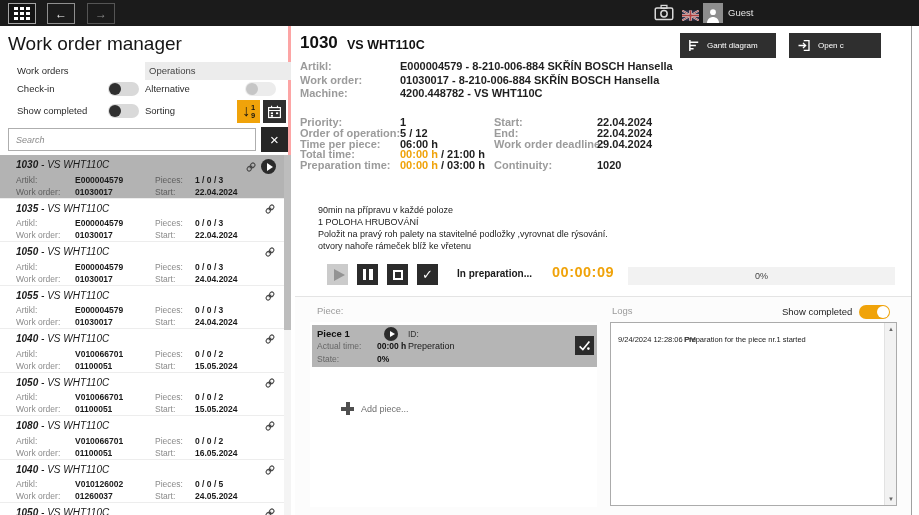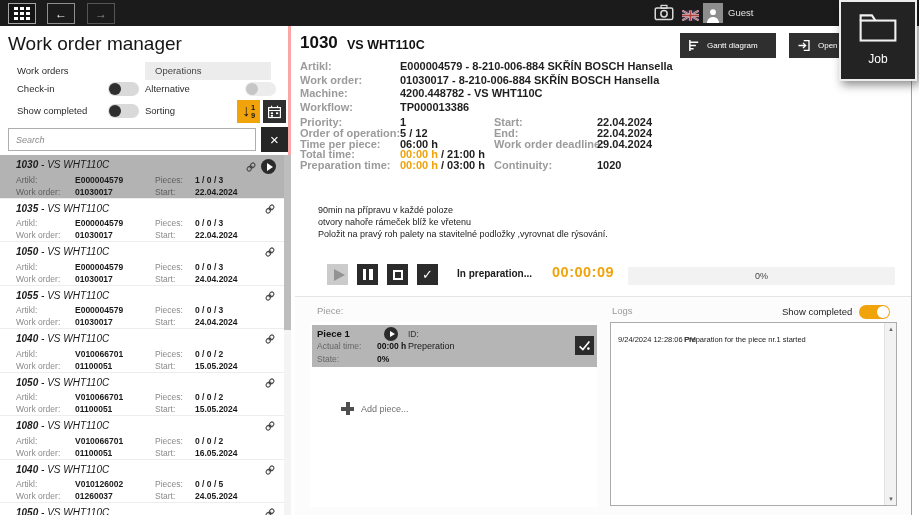--- a/index.html
+++ b/index.html
@@ -27,21 +27,21 @@
   
   .job-panel { position:absolute; left:839px; top:0; width:78px; height:81px; background:#232323; border:2px solid #ededed; box-shadow:3px 4px 9px rgba(0,0,0,0.45); z-index:60; text-align:center; }
   .job-panel svg { margin-top:9px; }
   .job-label { color:#fff; font-size:12px; margin-top:4px; }
 
   
   .left-panel { position:absolute; left:0; top:26px; width:291px; height:489px; background:#fff; border-right:3px solid #fca5a5; }
   .lp-title { position:absolute; left:8px; top:7px; font-size:19px; color:#151515; }
   .tab { position:absolute; top:36px; height:18px; line-height:18px; font-size:9.5px; color:#2b2b2b; }
   .tab-wo { left:0; width:156px; padding-left:17px; background:#fff; }
-  .tab-ops { left:145px; width:126px; padding-left:10px; background:#ececec; color:#444; }
+  .tab-ops { left:145px; width:146px; padding-left:4px; background:#ececec; color:#444; }
   .lp-lbl { position:absolute; font-size:9.5px; color:#2b2b2b; }
 
   .toggle { position:absolute; width:31px; height:14px; border-radius:8px; background:#d9d9d9; }
   .toggle .knob { position:absolute; left:1px; top:1px; width:12px; height:12px; border-radius:50%; background:#2f2f2f; }
   .toggle.disabled { background:#ececec; }
   .toggle.disabled .knob { background:#c6c6c6; }
   .toggle.on { background:#F0A30A; }
   .toggle.on .knob { left:auto; right:1px; background:#fff; }
 
   .sort-btn { position:absolute; left:237px; top:74px; width:23px; height:23px; background:#F0A30A; display:flex; align-items:center; justify-content:center; gap:1px; }
@@ -174,27 +174,20 @@
     </span>
     <span class="tb-avatar">
       <svg width="16" height="16" viewBox="0 0 20 20">
           <circle cx="10" cy="6.5" r="3.6" fill="#fff"></circle>
           <path d="M2.5 20 c0-5 4-7.5 7.5-7.5 s7.5 2.5 7.5 7.5 z" fill="#fff"></path>
         </svg>
     </span>
     <span class="tb-guest">Guest</span>
   </div>
 
-  <div class="job-panel dots-dark">
-    <svg width="42" height="33" viewBox="0 0 48 38">
-        <path d="M4 11 V5 h13 l4 6" fill="none" stroke="#f0f0f0" stroke-width="2.4"></path>
-        <rect x="4" y="11" width="40" height="23" fill="none" stroke="#f0f0f0" stroke-width="2.4"></rect>
-      </svg>
-    <div class="job-label">Job</div>
-  </div>
 
   <div class="left-panel">
     <div class="lp-title">Work order manager</div>
 
     <div class="tab tab-wo">Work orders</div>
     <div class="tab tab-ops">Operations</div>
 
     <span class="lp-lbl" style="left:17px;top:57px">Check-in</span>
     <div class="toggle" style="left:108px;top:56px">
         <div class="knob"></div>
@@ -455,21 +448,20 @@
         <path d="M2 10 h9 M8 6.5 l3.5 3.5 -3.5 3.5" fill="none" stroke="#fff" stroke-width="1.8"></path>
       </svg>
     <span>Open c</span>
   </div>
 
   <div class="dg dg1">
 
   <div class="drow"><span class="dlbl">Artikl:</span><span class="dval">E000004579 - 8-210-006-884 SKŘÍN BOSCH Hansella</span></div>
       <div class="drow"><span class="dlbl">Work order:</span><span class="dval">01030017 - 8-210-006-884 SKŘÍN BOSCH Hansella</span></div>
       <div class="drow"><span class="dlbl">Machine:</span><span class="dval">4200.448782 - VS WHT110C</span></div>
-      <div class="drow"><span class="dlbl">Workflow:</span><span class="dval">TP000013386</span></div>
     </div>
   <div class="dg dg2">
 
   <div class="drow"><span class="dlbl">Priority:</span><span class="dval"><span class="orange"></span><span>1</span></span></div>
       <div class="drow"><span class="dlbl">Order of operation:</span><span class="dval"><span class="orange"></span><span>5 / 12</span></span></div>
       <div class="drow"><span class="dlbl">Time per piece:</span><span class="dval"><span class="orange"></span><span>06:00 h</span></span></div>
       <div class="drow"><span class="dlbl">Total time:</span><span class="dval"><span class="orange">00:00 h</span><span> / 21:00 h</span></span></div>
       <div class="drow"><span class="dlbl">Preparation time:</span><span class="dval"><span class="orange">00:00 h</span><span> / 03:00 h</span></span></div>
     </div>
   <div class="dg dgr1">
@@ -478,22 +470,23 @@
       <div class="drow"><span class="dlbl">End:</span><span class="dval">22.04.2024</span></div>
       <div class="drow"><span class="dlbl">Work order deadline:</span><span class="dval">29.04.2024</span></div>
     </div>
   <div class="dg dgr2">
     <span class="dlbl">Continuity:</span><span class="dval">1020</span>
   </div>
 
   <div class="notes">
 
   <div class="note-line">90min na přípravu v každé poloze</div>
+      <div class="note-line">1 POLOHA HRUBOVÁNÍ</div>
+      <div class="note-line">Položit na pravý roh palety na stavitelné podložky ,vyrovnat dle rýsování.</div>
       <div class="note-line">otvory nahoře rámeček blíž ke vřetenu</div>
-      <div class="note-line">Položit na pravý roh palety na stavitelné podložky ,vyrovnat dle rýsování.</div>
     </div>
 
   <div class="ctl-btn ctl-play">
       <i></i>
     </div>
   <div class="ctl-btn ctl-pause">
       <i></i>
       <i></i>
     </div>
   <div class="ctl-btn ctl-stop">

